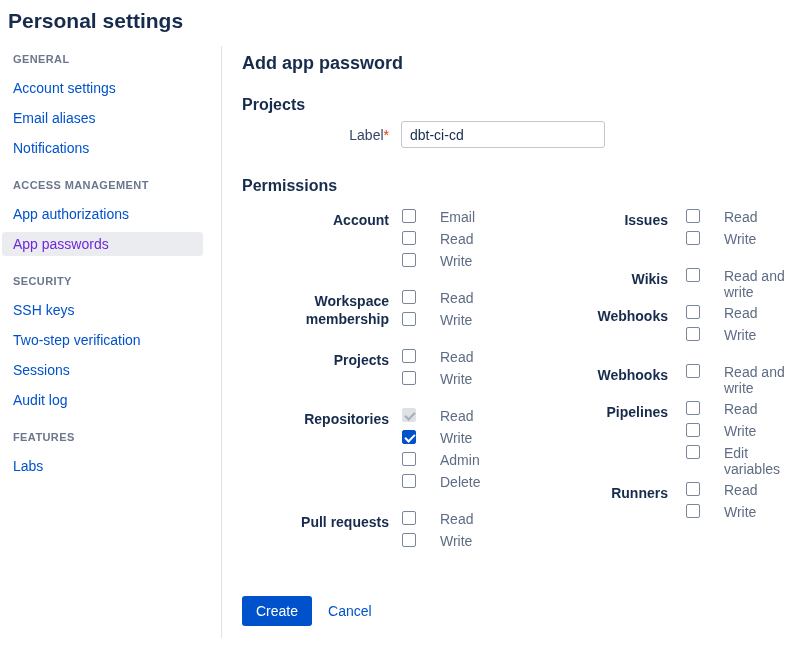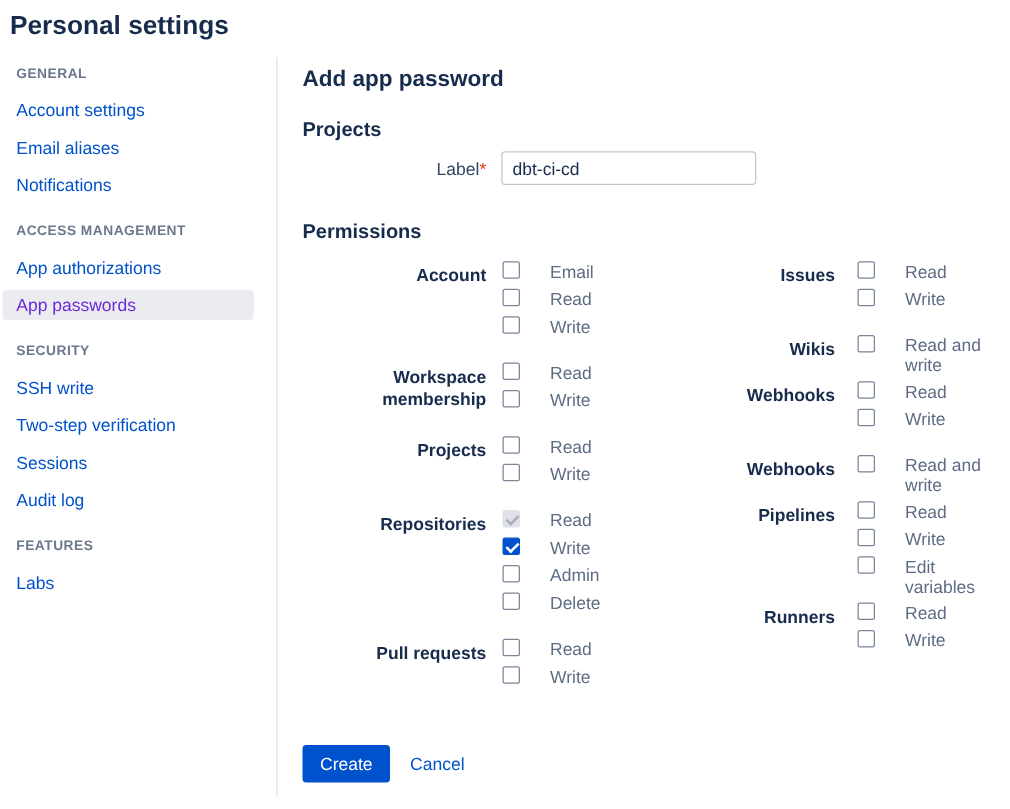--- a/index.html
+++ b/index.html
@@ -79,21 +79,21 @@
     </div>
 
     <div class="nav-section">
       <div class="nav-heading">ACCESS MANAGEMENT</div>
       <div class="nav-item">App authorizations</div>
       <div class="nav-item selected">App passwords</div>
     </div>
 
     <div class="nav-section">
       <div class="nav-heading">SECURITY</div>
-      <div class="nav-item">SSH write</div>
+      <div class="nav-item">SSH keys</div>
       <div class="nav-item">Two-step verification</div>
       <div class="nav-item">Sessions</div>
       <div class="nav-item">Audit log</div>
     </div>
 
     <div class="nav-section">
       <div class="nav-heading">FEATURES</div>
       <div class="nav-item">Labs</div>
     </div>
 

